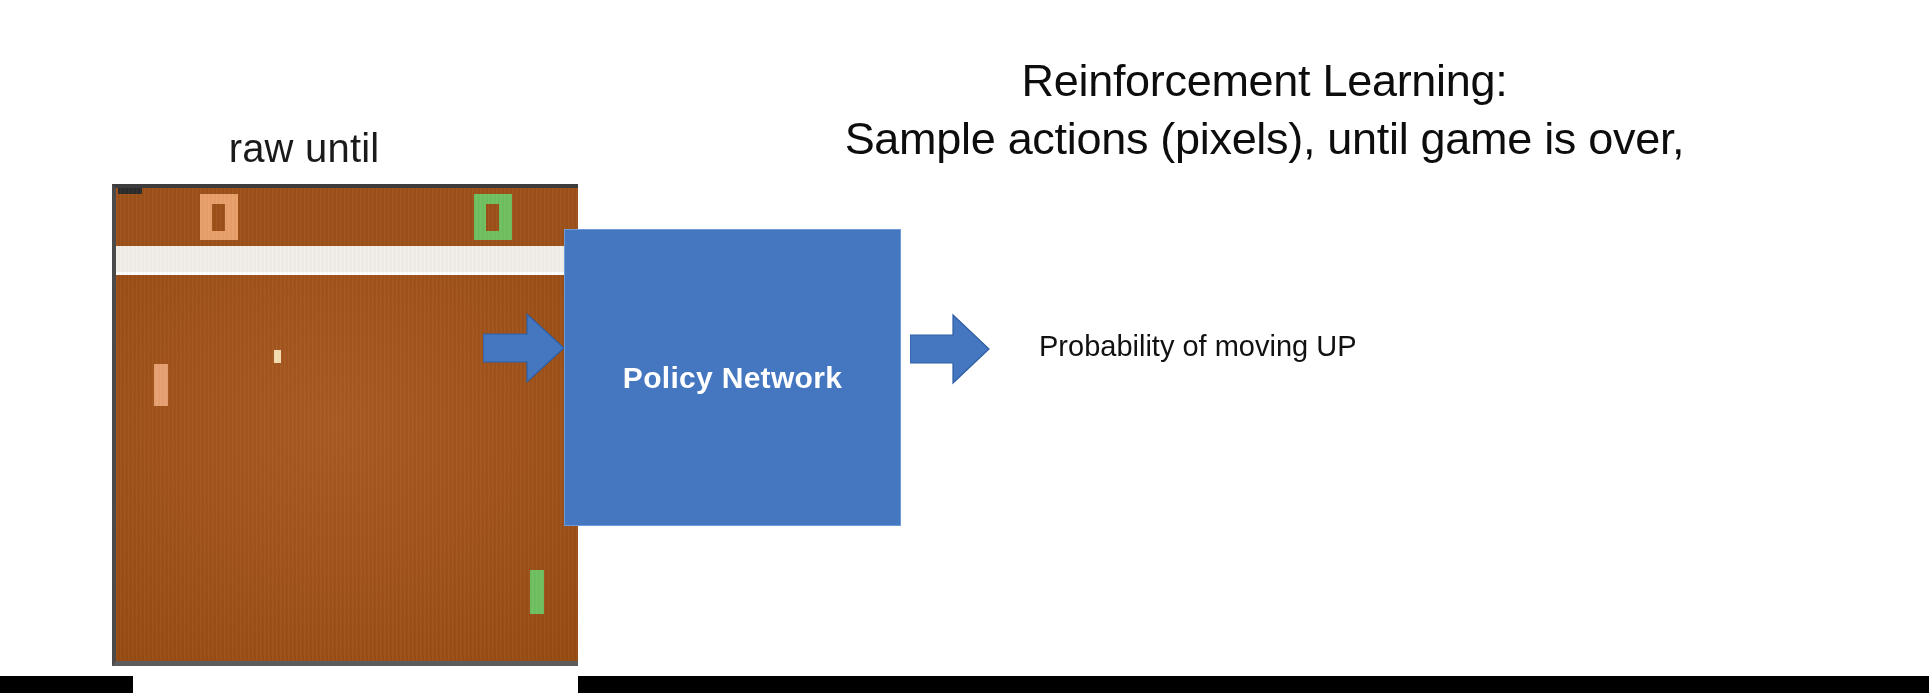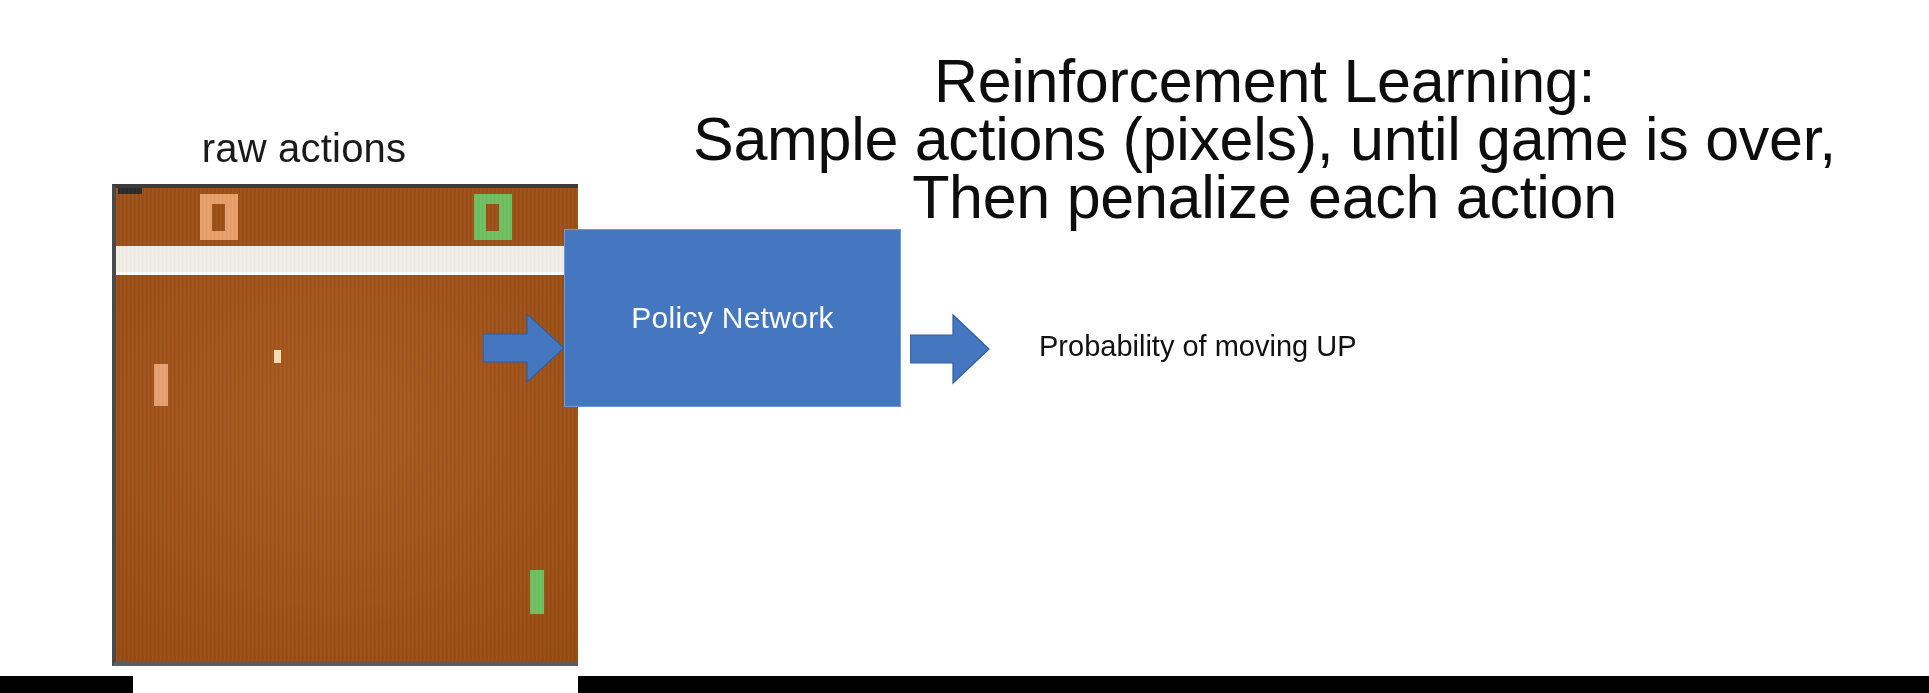--- a/index.html
+++ b/index.html
@@ -164,27 +164,28 @@
     position: absolute;
   }
   .block-arrow svg { display: block; }
 
   
   #policy-network-box {
     position: absolute;
     left: 564px;
     top: 229px;
     width: 337px;
-    height: 178px;
+    height: 297px;
     background: #4477c0;
     border: 1px solid #6d9ada;
     box-sizing: border-box;
     display: flex;
     align-items: center;
     justify-content: center;
+    font-weight: bold;
   }
   #policy-network-label {
     color: #ffffff;
     font-family: "Liberation Sans", sans-serif;
     font-size: 30px;
     letter-spacing: 0.3px;
     white-space: nowrap;
   }
 
   
@@ -199,21 +200,21 @@
   }
 
   
   #headline {
     position: absolute;
     left: 600px;
     top: 52px;
     width: 1329px;
     text-align: center;
     font-family: "Liberation Sans", sans-serif;
-    font-size: 61px;
+    font-size: 45px;
     line-height: 58px;
     color: #0d0d0d;
     letter-spacing: -0.3px;
   }
   #headline .hl-line {
     display: block;
     white-space: nowrap;
   }
 
   
@@ -235,24 +236,23 @@
   }
 </style>
 </head>
 <body>
 
 <div id="slide">
 
   <div id="headline">
     <span class="hl-line">Reinforcement Learning:</span>
     <span class="hl-line">Sample actions (pixels), until game is over,</span>
-    <span class="hl-line">Then penalize each action</span>
-  </div>
-
-  <div id="raw-pixels-label">raw actions</div>
+  </div>
+
+  <div id="raw-pixels-label">raw until</div>
 
   <div id="pong-frame">
     <div id="pong-playfield"></div>
     <div id="pong-score-band">
       <div id="pong-score-left"></div>
       <div id="pong-score-right"></div>
       <div id="pong-corner-notch"></div>
     </div>
     <div id="pong-divider"></div>
     <div id="pong-paddle-left"></div>

